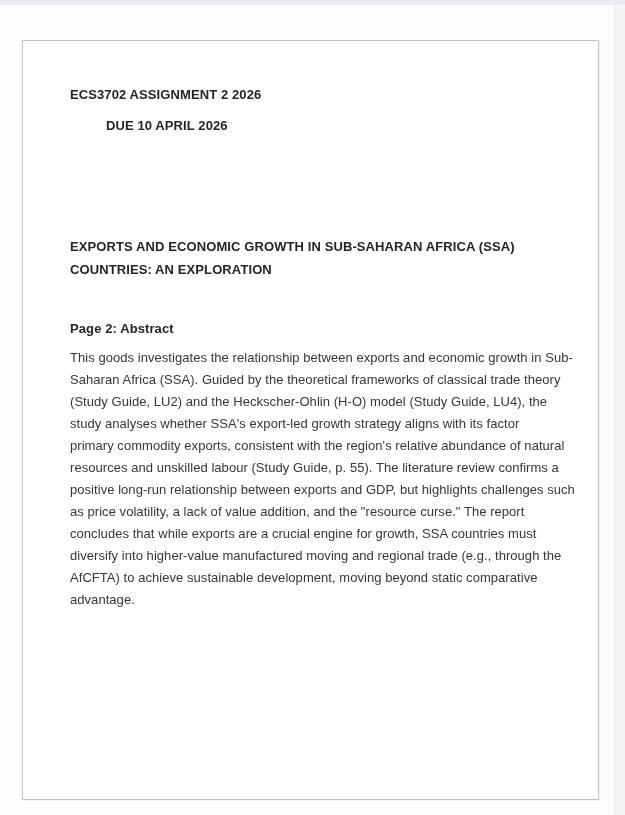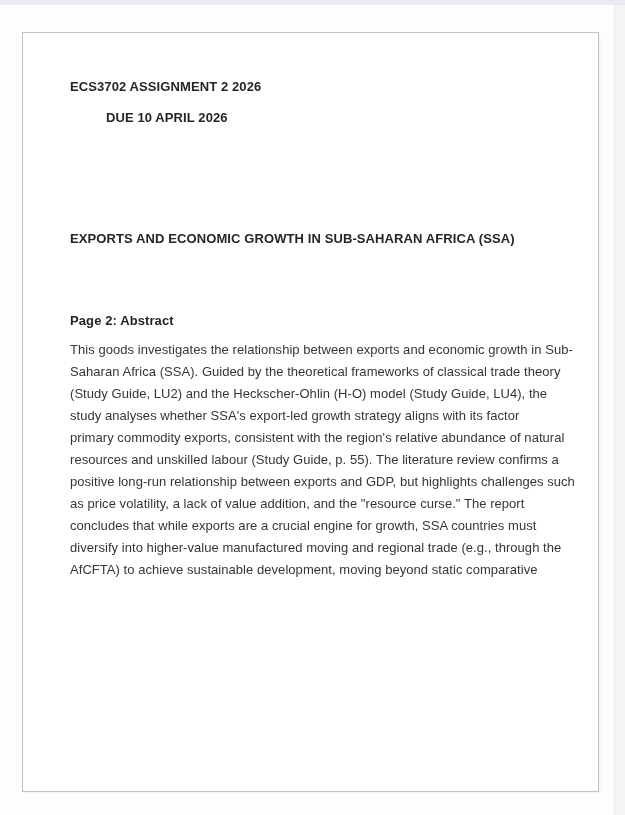--- a/index.html
+++ b/index.html
@@ -19,21 +19,21 @@
   }
   .scroll-track {
     position: absolute;
     right: 0; top: 5px; bottom: 0;
     width: 10px;
     background: #f5f5f8;
     border-left: 1px solid #eaeaef;
   }
   .doc-page {
     position: absolute;
-    left: 22px; top: 32px;
+    left: 22px; top: 40px;
     width: 577px; height: 760px;
     box-sizing: border-box;
     background: #ffffff;
     border: 1px solid #c1c1c6;
     box-shadow: 1px 1px 2px rgba(0,0,0,0.06);
     padding-left: 28px;
   }
   .abs { position: absolute; white-space: nowrap; }
   .h-bold {
     font-size: 13px;
@@ -63,31 +63,33 @@
 <div class="scroll-track"></div>
 
 <div class="doc-page">
 
   <div class="abs h-bold assignment-code">ECS3702 ASSIGNMENT 2 2026</div>
 
   <div class="abs h-bold due-date">DUE 10 APRIL 2026</div>
 
   <div class="abs h-bold report-title">
     <div>EXPORTS AND ECONOMIC GROWTH IN SUB-SAHARAN AFRICA (SSA)</div>
+    <div>COUNTRIES: AN EXPLORATION</div>
   </div>
 
   <div class="abs h-bold section-heading">Page 2: Abstract</div>
 
   <div class="abstract-para">
     <div class="line">This goods investigates the relationship between exports and economic growth in Sub-</div>
     <div class="line">Saharan Africa (SSA). Guided by the theoretical frameworks of classical trade theory</div>
     <div class="line">(Study Guide, LU2) and the Heckscher-Ohlin (H-O) model (Study Guide, LU4), the</div>
     <div class="line">study analyses whether SSA's export-led growth strategy aligns with its factor</div>
     <div class="line">primary commodity exports, consistent with the region's relative abundance of natural</div>
     <div class="line">resources and unskilled labour (Study Guide, p. 55). The literature review confirms a</div>
     <div class="line">positive long-run relationship between exports and GDP, but highlights challenges such</div>
     <div class="line">as price volatility, a lack of value addition, and the "resource curse." The report</div>
     <div class="line">concludes that while exports are a crucial engine for growth, SSA countries must</div>
     <div class="line">diversify into higher-value manufactured moving and regional trade (e.g., through the</div>
     <div class="line">AfCFTA) to achieve sustainable development, moving beyond static comparative</div>
+    <div class="line">advantage.</div>
   </div>
 
 </div>
 
 </body></html>

